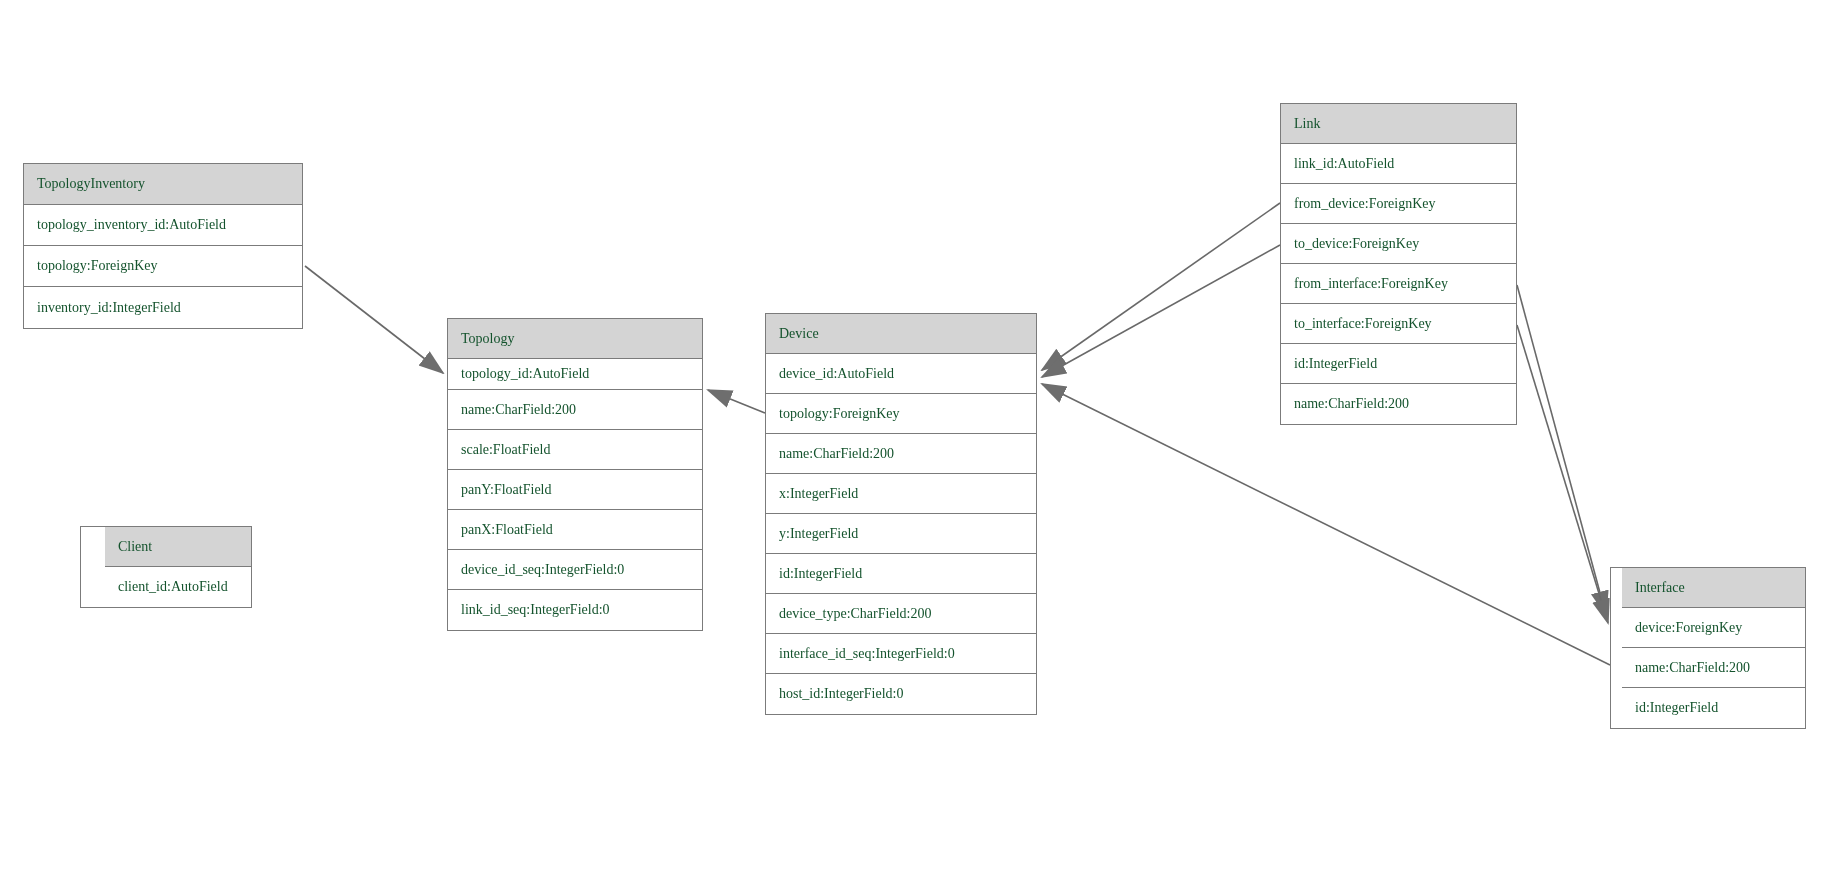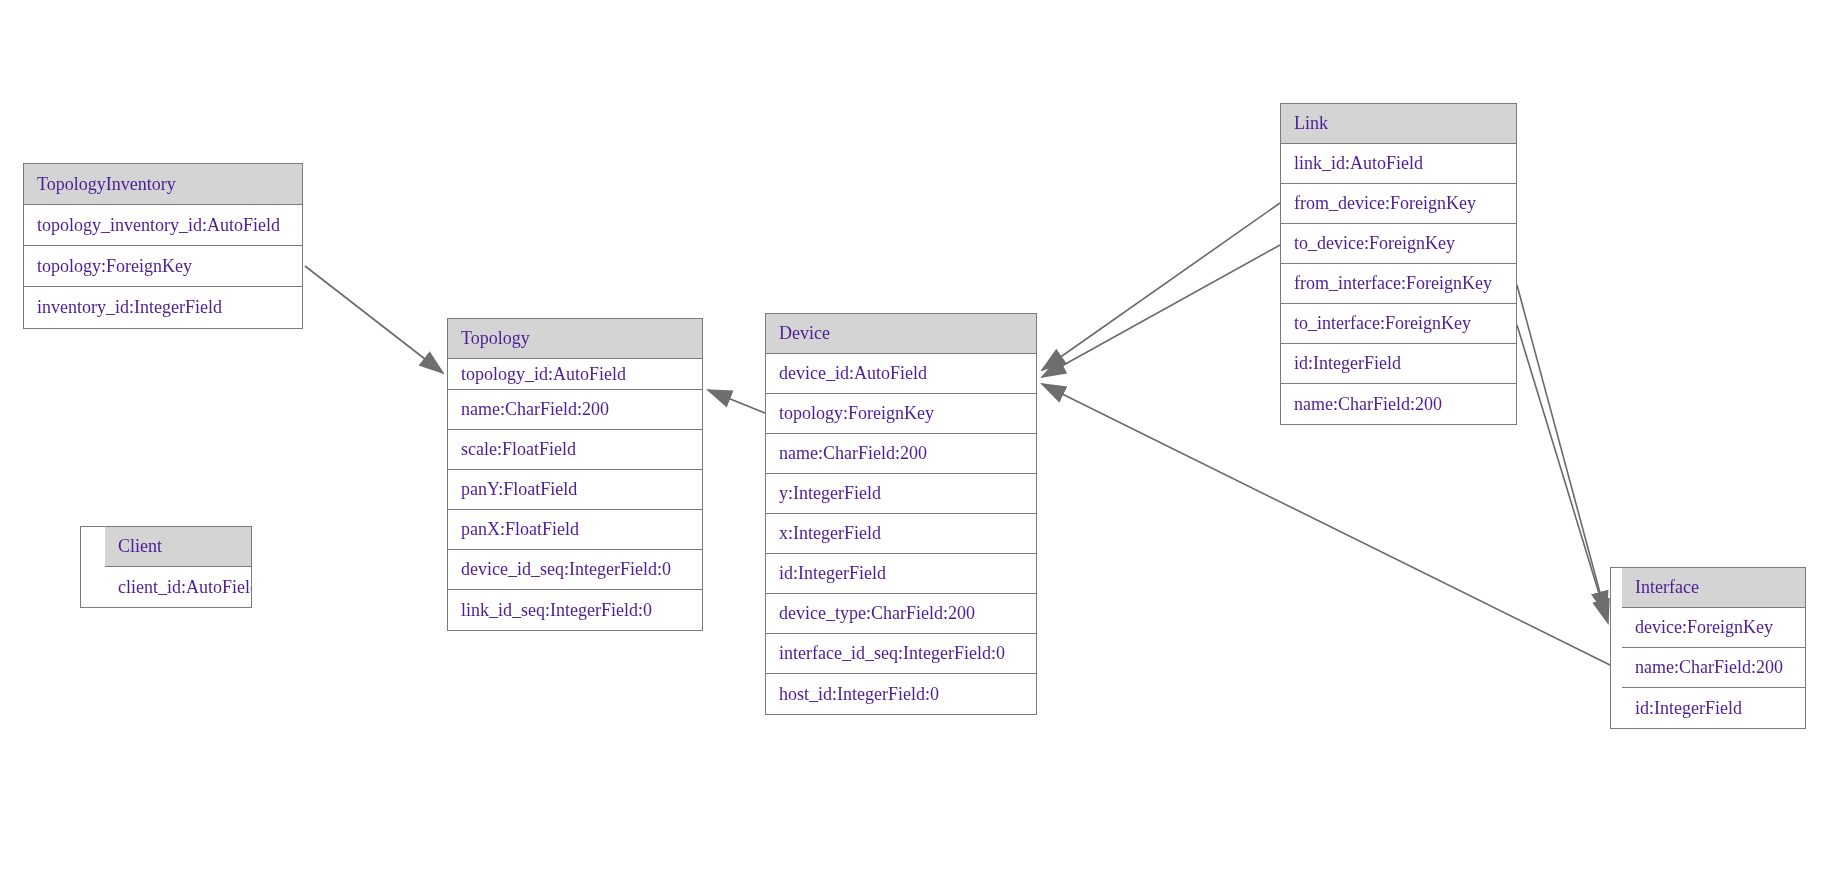--- a/index.html
+++ b/index.html
@@ -29,22 +29,22 @@
     top: 0;
     width: 1824px;
     height: 874px;
     z-index: 2;
   }
   .etable {
     position: absolute;
     background: #ffffff;
     border: 1px solid #7b7b7b;
     box-sizing: border-box;
-    font-size: 18px;
-    color: #4c1d95;
+    font-size: 14px;
+    color: #14532d;
   }
   .etable .hdr {
     background: #d4d4d4;
     border-bottom: 1px solid #7b7b7b;
     box-sizing: border-box;
     padding-left: 13px;
     display: flex;
     align-items: center;
     white-space: nowrap;
     overflow: hidden;
@@ -102,22 +102,22 @@
       </div>
       <div class="etable" style="left: 80px; top: 526px; width: 172px; padding-left: 24px;">
         <div class="hdr" style="height: 40px;">Client</div>
         <div class="row" style="height: 40px;">client_id:AutoField</div>
       </div>
       <div class="etable" style="left: 765px; top: 313px; width: 272px;">
         <div class="hdr" style="height: 40px;">Device</div>
         <div class="row" style="height: 40px;">device_id:AutoField</div>
         <div class="row" style="height: 40px;">topology:ForeignKey</div>
         <div class="row" style="height: 40px;">name:CharField:200</div>
+        <div class="row" style="height: 40px;">x:IntegerField</div>
         <div class="row" style="height: 40px;">y:IntegerField</div>
-        <div class="row" style="height: 40px;">x:IntegerField</div>
         <div class="row" style="height: 40px;">id:IntegerField</div>
         <div class="row" style="height: 40px;">device_type:CharField:200</div>
         <div class="row" style="height: 40px;">interface_id_seq:IntegerField:0</div>
         <div class="row" style="height: 40px;">host_id:IntegerField:0</div>
       </div>
       <div class="etable" style="left: 1280px; top: 103px; width: 237px;">
         <div class="hdr" style="height: 40px;">Link</div>
         <div class="row" style="height: 40px;">link_id:AutoField</div>
         <div class="row" style="height: 40px;">from_device:ForeignKey</div>
         <div class="row" style="height: 40px;">to_device:ForeignKey</div>

